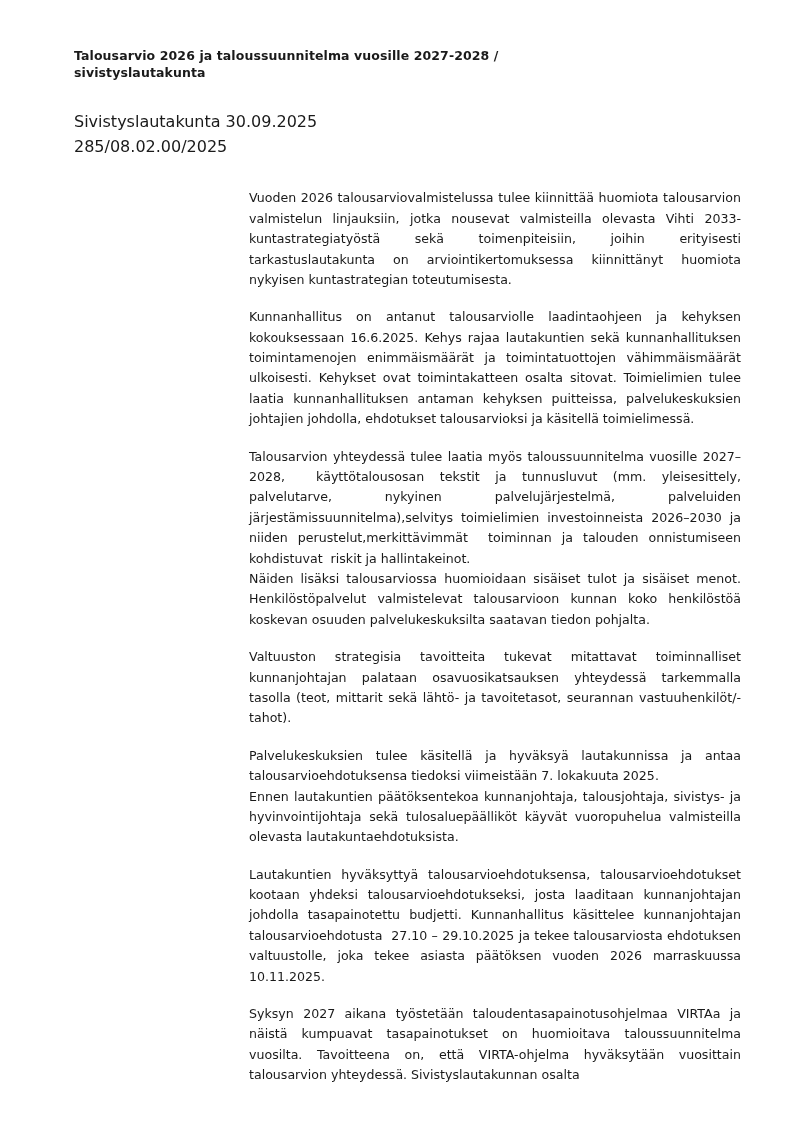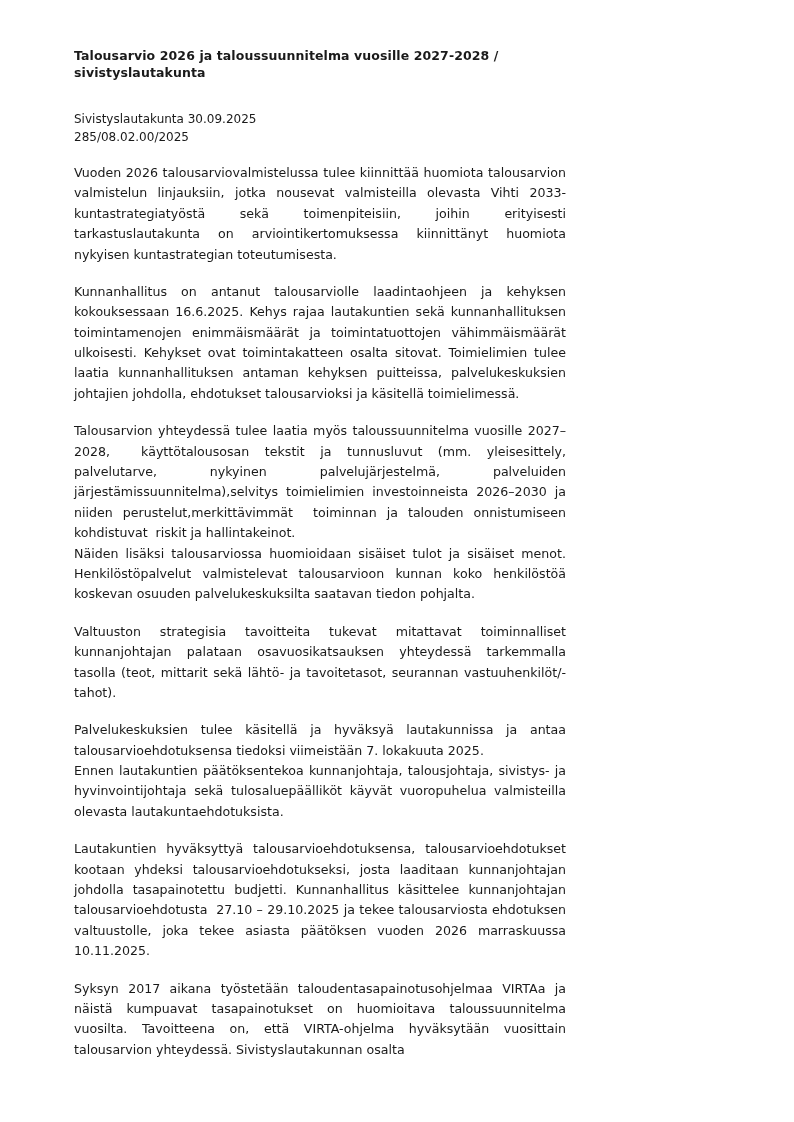--- a/index.html
+++ b/index.html
@@ -22,28 +22,29 @@
     padding: 48px 60px 40px 74px;
   }
   .doc-title {
     font-size: 12.5px;
     font-weight: bold;
     letter-spacing: 0.1px;
     line-height: 1.35;
     margin: 0 0 28px 0;
   }
   .meta-block {
-    font-size: 12px;
+    font-size: 16px;
     line-height: 1.55;
-    margin: 0 0 16px 0;
+    margin: 0 0 29px 0;
   }
   .meta-line {
     display: block;
   }
   .body-block {
+    margin-left: 175px;
     width: 492px;
   }
   .para {
     font-size: 12.6px;
     line-height: 1.62;
     text-align: justify;
     margin: 0 0 17px 0;
     white-space: pre-wrap;
   }
   .para:last-child {
@@ -64,16 +65,16 @@
 
   <div class="body-block">
     <p class="para">Vuoden 2026 talousarviovalmistelussa tulee kiinnittää huomiota talousarvion valmistelun linjauksiin, jotka nousevat valmisteilla olevasta Vihti 2033-kuntastrategiatyöstä sekä toimenpiteisiin, joihin erityisesti tarkastuslautakunta on arviointikertomuksessa kiinnittänyt huomiota nykyisen kuntastrategian toteutumisesta.</p>
     <p class="para">Kunnanhallitus on antanut talousarviolle laadintaohjeen ja kehyksen kokouksessaan 16.6.2025. Kehys rajaa lautakuntien sekä kunnanhallituksen toimintamenojen enimmäismäärät ja toimintatuottojen vähimmäismäärät ulkoisesti. Kehykset ovat toimintakatteen osalta sitovat. Toimielimien tulee laatia kunnanhallituksen antaman kehyksen puitteissa, palvelukeskuksien johtajien johdolla, ehdotukset talousarvioksi ja käsitellä toimielimessä.</p>
     <p class="para">Talousarvion yhteydessä tulee laatia myös taloussuunnitelma vuosille 2027–2028,  käyttötalousosan tekstit ja tunnusluvut (mm. yleisesittely, palvelutarve, nykyinen palvelujärjestelmä, palveluiden järjestämissuunnitelma),selvitys toimielimien investoinneista 2026–2030 ja niiden perustelut,merkittävimmät  toiminnan ja talouden onnistumiseen kohdistuvat  riskit ja hallintakeinot.
 Näiden lisäksi talousarviossa huomioidaan sisäiset tulot ja sisäiset menot. Henkilöstöpalvelut valmistelevat talousarvioon kunnan koko henkilöstöä koskevan osuuden palvelukeskuksilta saatavan tiedon pohjalta.</p>
     <p class="para">Valtuuston strategisia tavoitteita tukevat mitattavat toiminnalliset kunnanjohtajan palataan osavuosikatsauksen yhteydessä tarkemmalla tasolla (teot, mittarit sekä lähtö- ja tavoitetasot, seurannan vastuuhenkilöt/-tahot).</p>
     <p class="para">Palvelukeskuksien tulee käsitellä ja hyväksyä lautakunnissa ja antaa talousarvioehdotuksensa tiedoksi viimeistään 7. lokakuuta 2025.
 Ennen lautakuntien päätöksentekoa kunnanjohtaja, talousjohtaja, sivistys- ja hyvinvointijohtaja sekä tulosaluepäälliköt käyvät vuoropuhelua valmisteilla olevasta lautakuntaehdotuksista.</p>
     <p class="para">Lautakuntien hyväksyttyä talousarvioehdotuksensa, talousarvioehdotukset kootaan yhdeksi talousarvioehdotukseksi, josta laaditaan kunnanjohtajan johdolla tasapainotettu budjetti. Kunnanhallitus käsittelee kunnanjohtajan talousarvioehdotusta  27.10 – 29.10.2025 ja tekee talousarviosta ehdotuksen valtuustolle, joka tekee asiasta päätöksen vuoden 2026 marraskuussa 10.11.2025.</p>
-    <p class="para">Syksyn 2017 aikana työstetään taloudentasapainotusohjelmaa VIRTAa ja näistä kumpuavat tasapainotukset on huomioitava taloussuunnitelma vuosilta. Tavoitteena on, että VIRTA-ohjelma hyväksytään vuosittain talousarvion yhteydessä. Sivistyslautakunnan osalta</p>
+    <p class="para">Syksyn 2027 aikana työstetään taloudentasapainotusohjelmaa VIRTAa ja näistä kumpuavat tasapainotukset on huomioitava taloussuunnitelma vuosilta. Tavoitteena on, että VIRTA-ohjelma hyväksytään vuosittain talousarvion yhteydessä. Sivistyslautakunnan osalta</p>
   </div>
 
 </div>
 
 </body></html>

